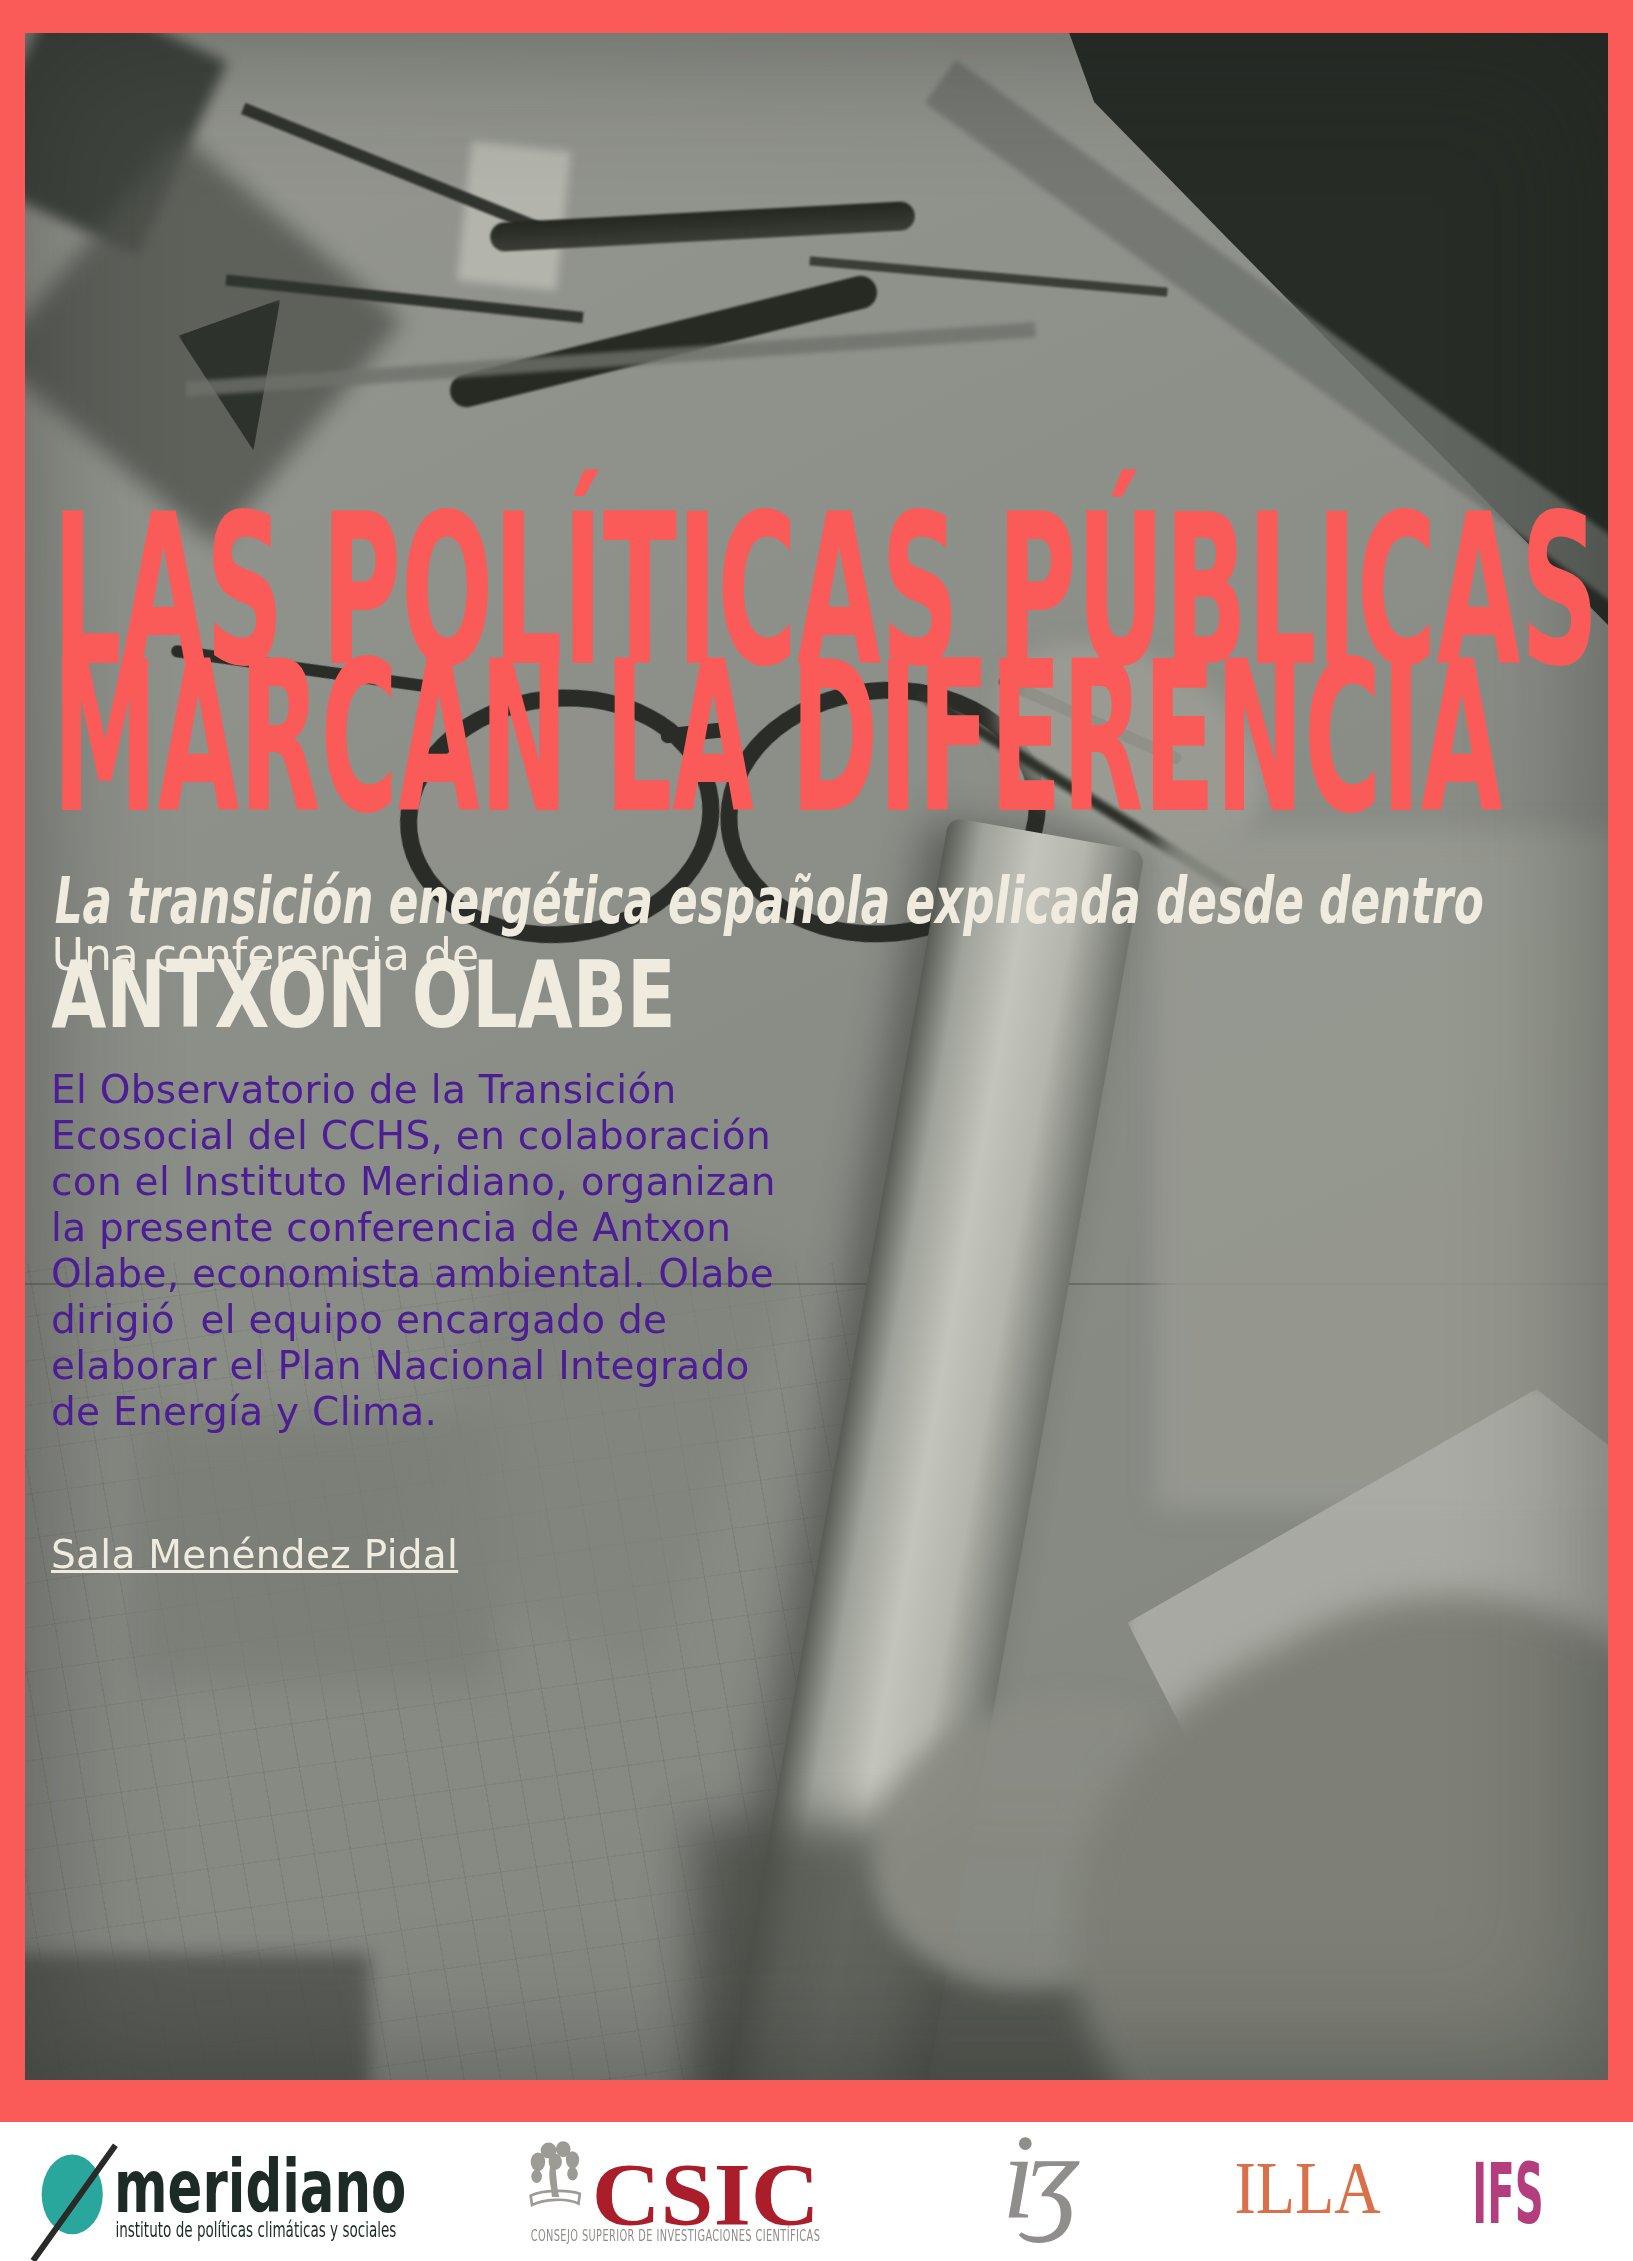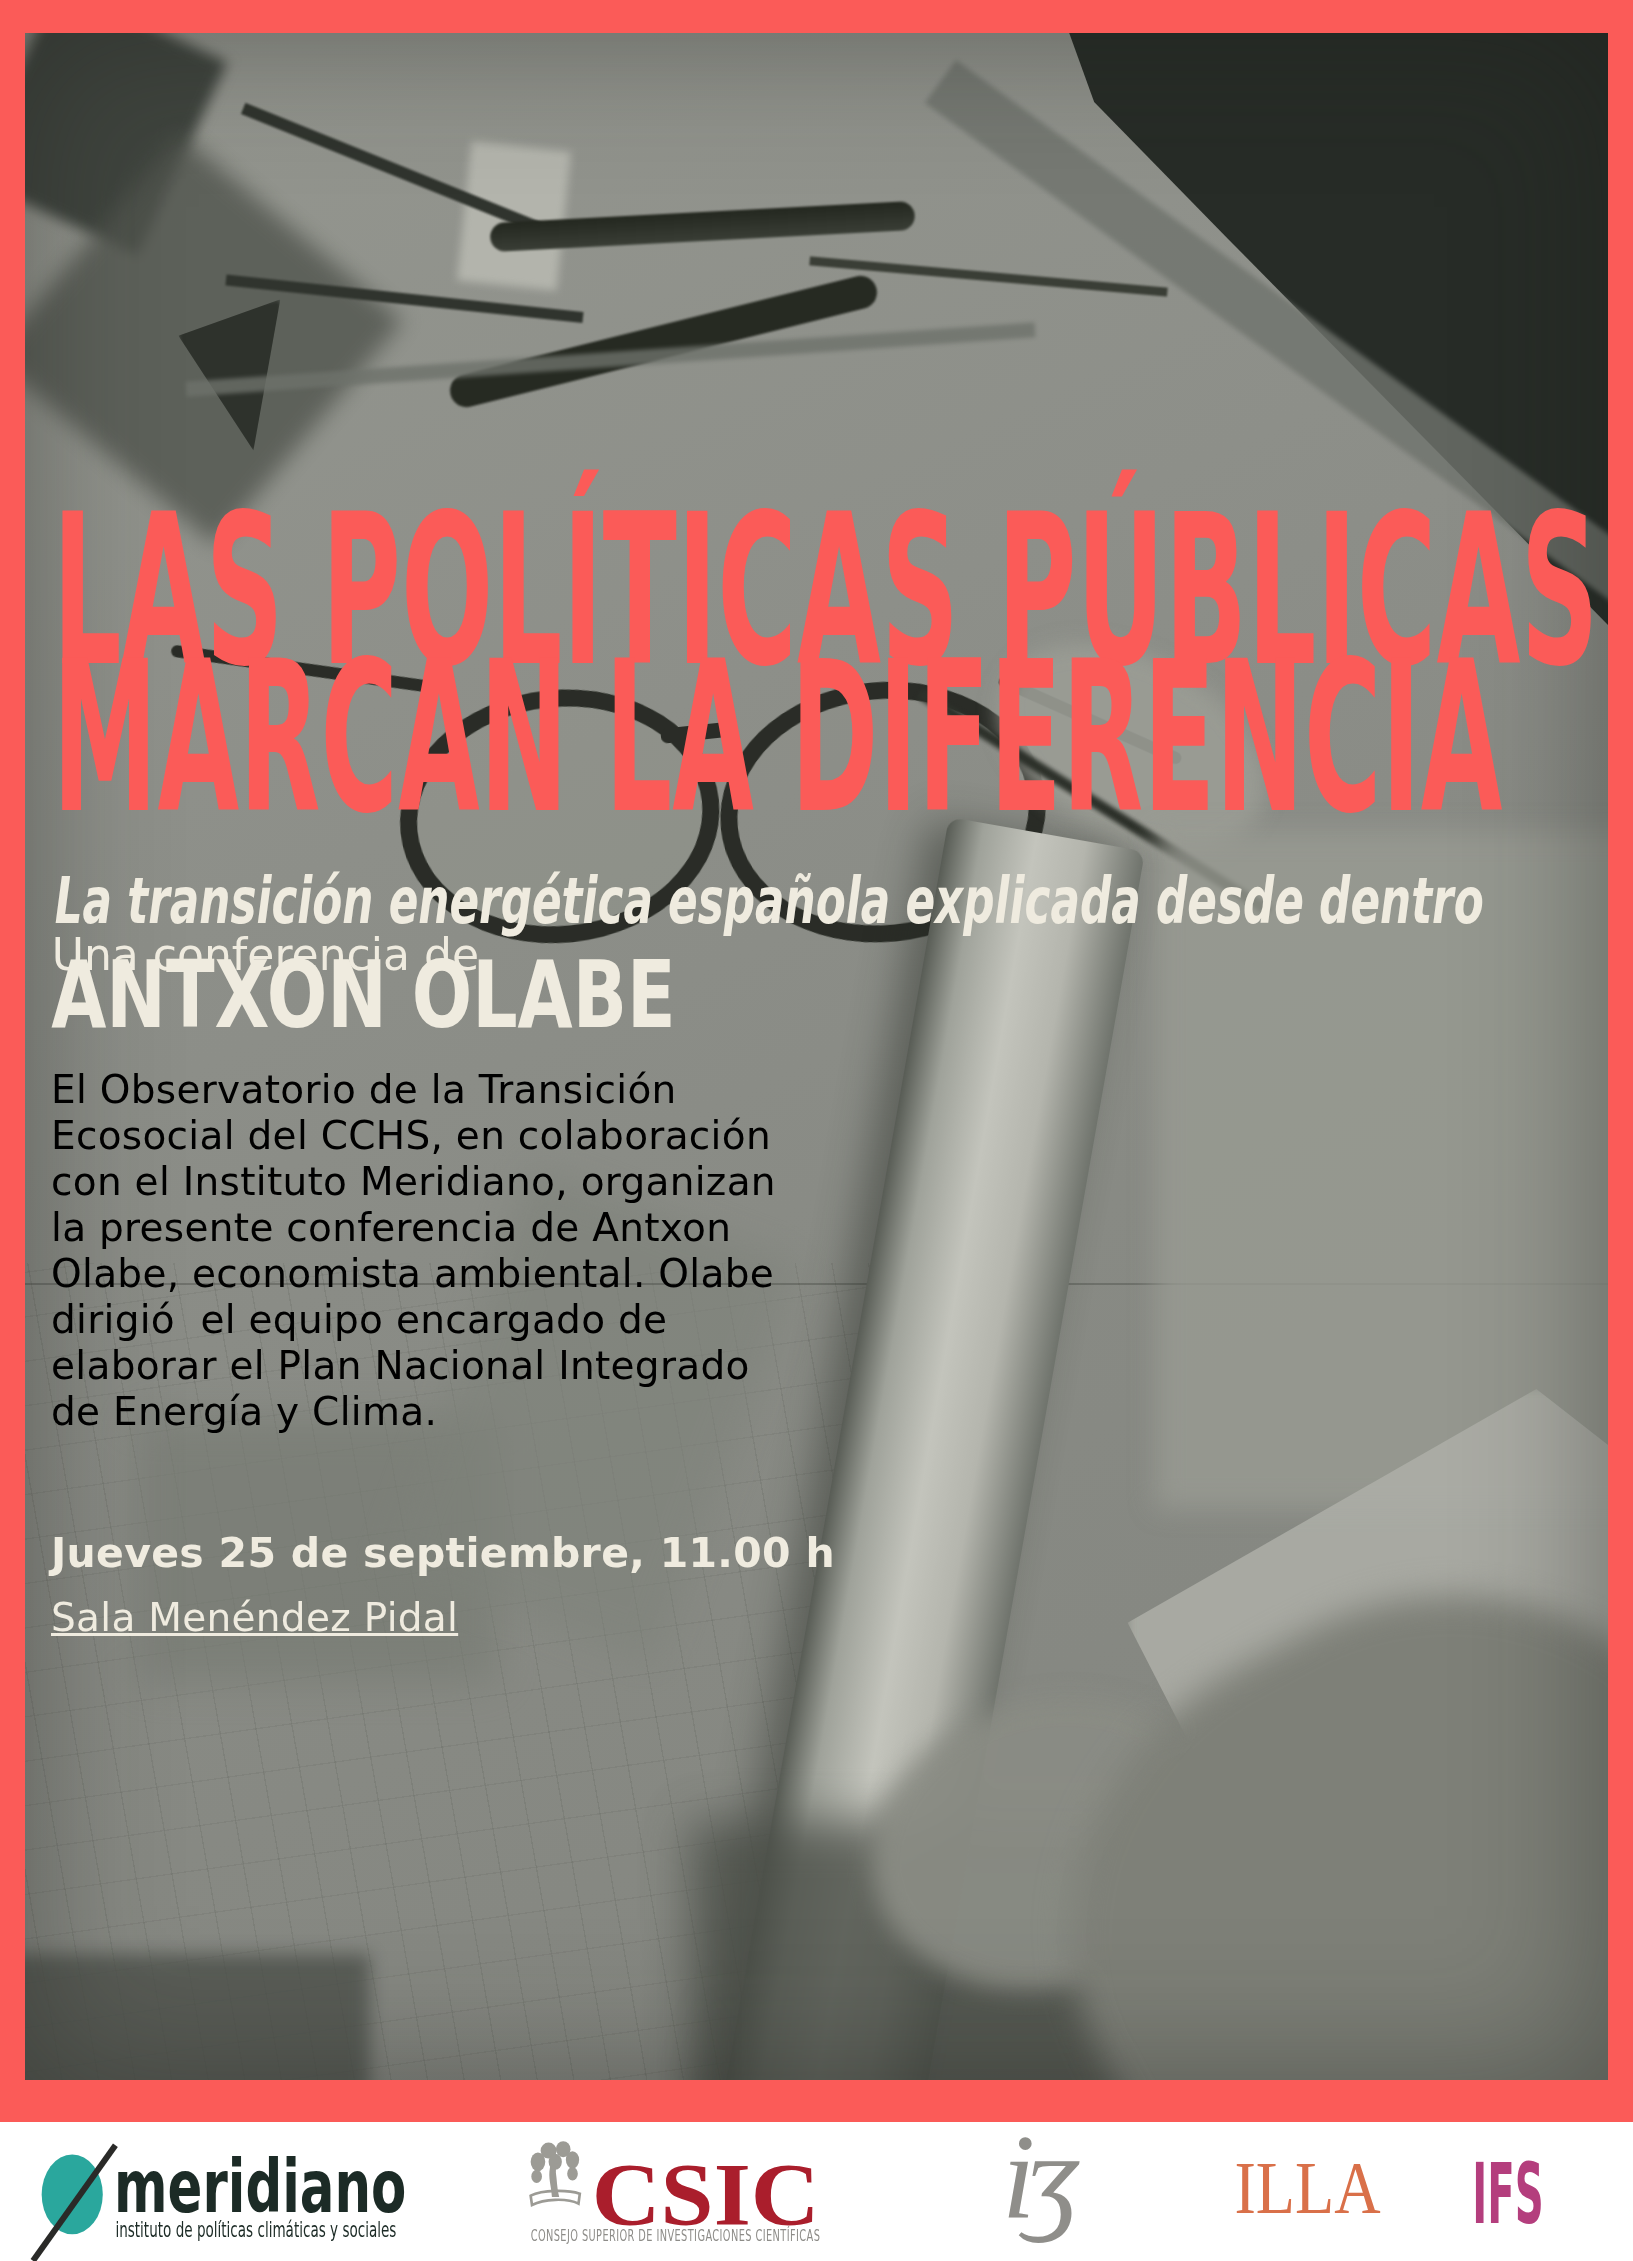--- a/index.html
+++ b/index.html
@@ -23,21 +23,21 @@
   }
   
   svg{overflow:visible;}
   text{font-family:"DejaVu Sans", sans-serif;}
   .title-text{fill:#FB5B58;font-weight:700;font-size:315px;}
   .subtitle-text{fill:#EFEBDF;font-weight:700;font-style:italic;font-size:97px;}
   .kicker-text{fill:#EFEBDF;font-weight:400;font-size:66px;}
   .speaker-text{fill:#EFEBDF;font-weight:700;font-size:139px;}
   #body-text{
     position:absolute;left:51px;top:1067px;width:984px;
-    color:#000000;font-size:39px;line-height:46px;letter-spacing:0.3px;
+    color:#4c1d95;font-size:39px;line-height:46px;letter-spacing:0.3px;
     white-space:pre-wrap;
   }
   #event-block{position:absolute;left:51px;top:1529px;color:#EFEBDF;}
   #event-datetime{font-size:41px;font-weight:700;letter-spacing:0.3px;margin-bottom:14.6px;}
   .venue-line{font-size:39px;line-height:51px;letter-spacing:0.3px;text-decoration:underline;}
   
   #footer{
     position:absolute;left:0;top:2122px;width:1633px;height:164px;
     background:#ffffff;
   }
@@ -126,21 +126,20 @@
 <div id="body-text">El Observatorio de la Transición
 Ecosocial del CCHS, en colaboración
 con el Instituto Meridiano, organizan
 la presente conferencia de Antxon
 Olabe, economista ambiental. Olabe
 dirigió  el equipo encargado de
 elaborar el Plan Nacional Integrado
 de Energía y Clima.</div>
 
 <div id="event-block">
-  <div id="event-datetime">Jueves 25 de septiembre, 11.00 h</div>
   <div class="venue-line">Sala Menéndez Pidal</div>
 </div>
 
 <div id="footer">
 
   <svg class="abs" style="left:41px;top:26.6px;" width="465" height="120" viewBox="0 0 700 180">
     <ellipse cx="47" cy="68" rx="46" ry="60" fill="#2AA79D"></ellipse>
     <line x1="-12" y1="168" x2="112" y2="-6" stroke="#2A2A28" stroke-width="9"></line>
     <text x="110" y="95" font-size="110" font-weight="700" fill="#1C2B26" textLength="440" lengthAdjust="spacingAndGlyphs">meridiano</text>
     <text x="112" y="132" font-size="31" fill="#1C2B26" textLength="423" lengthAdjust="spacingAndGlyphs">instituto de políticas climáticas y sociales</text>

